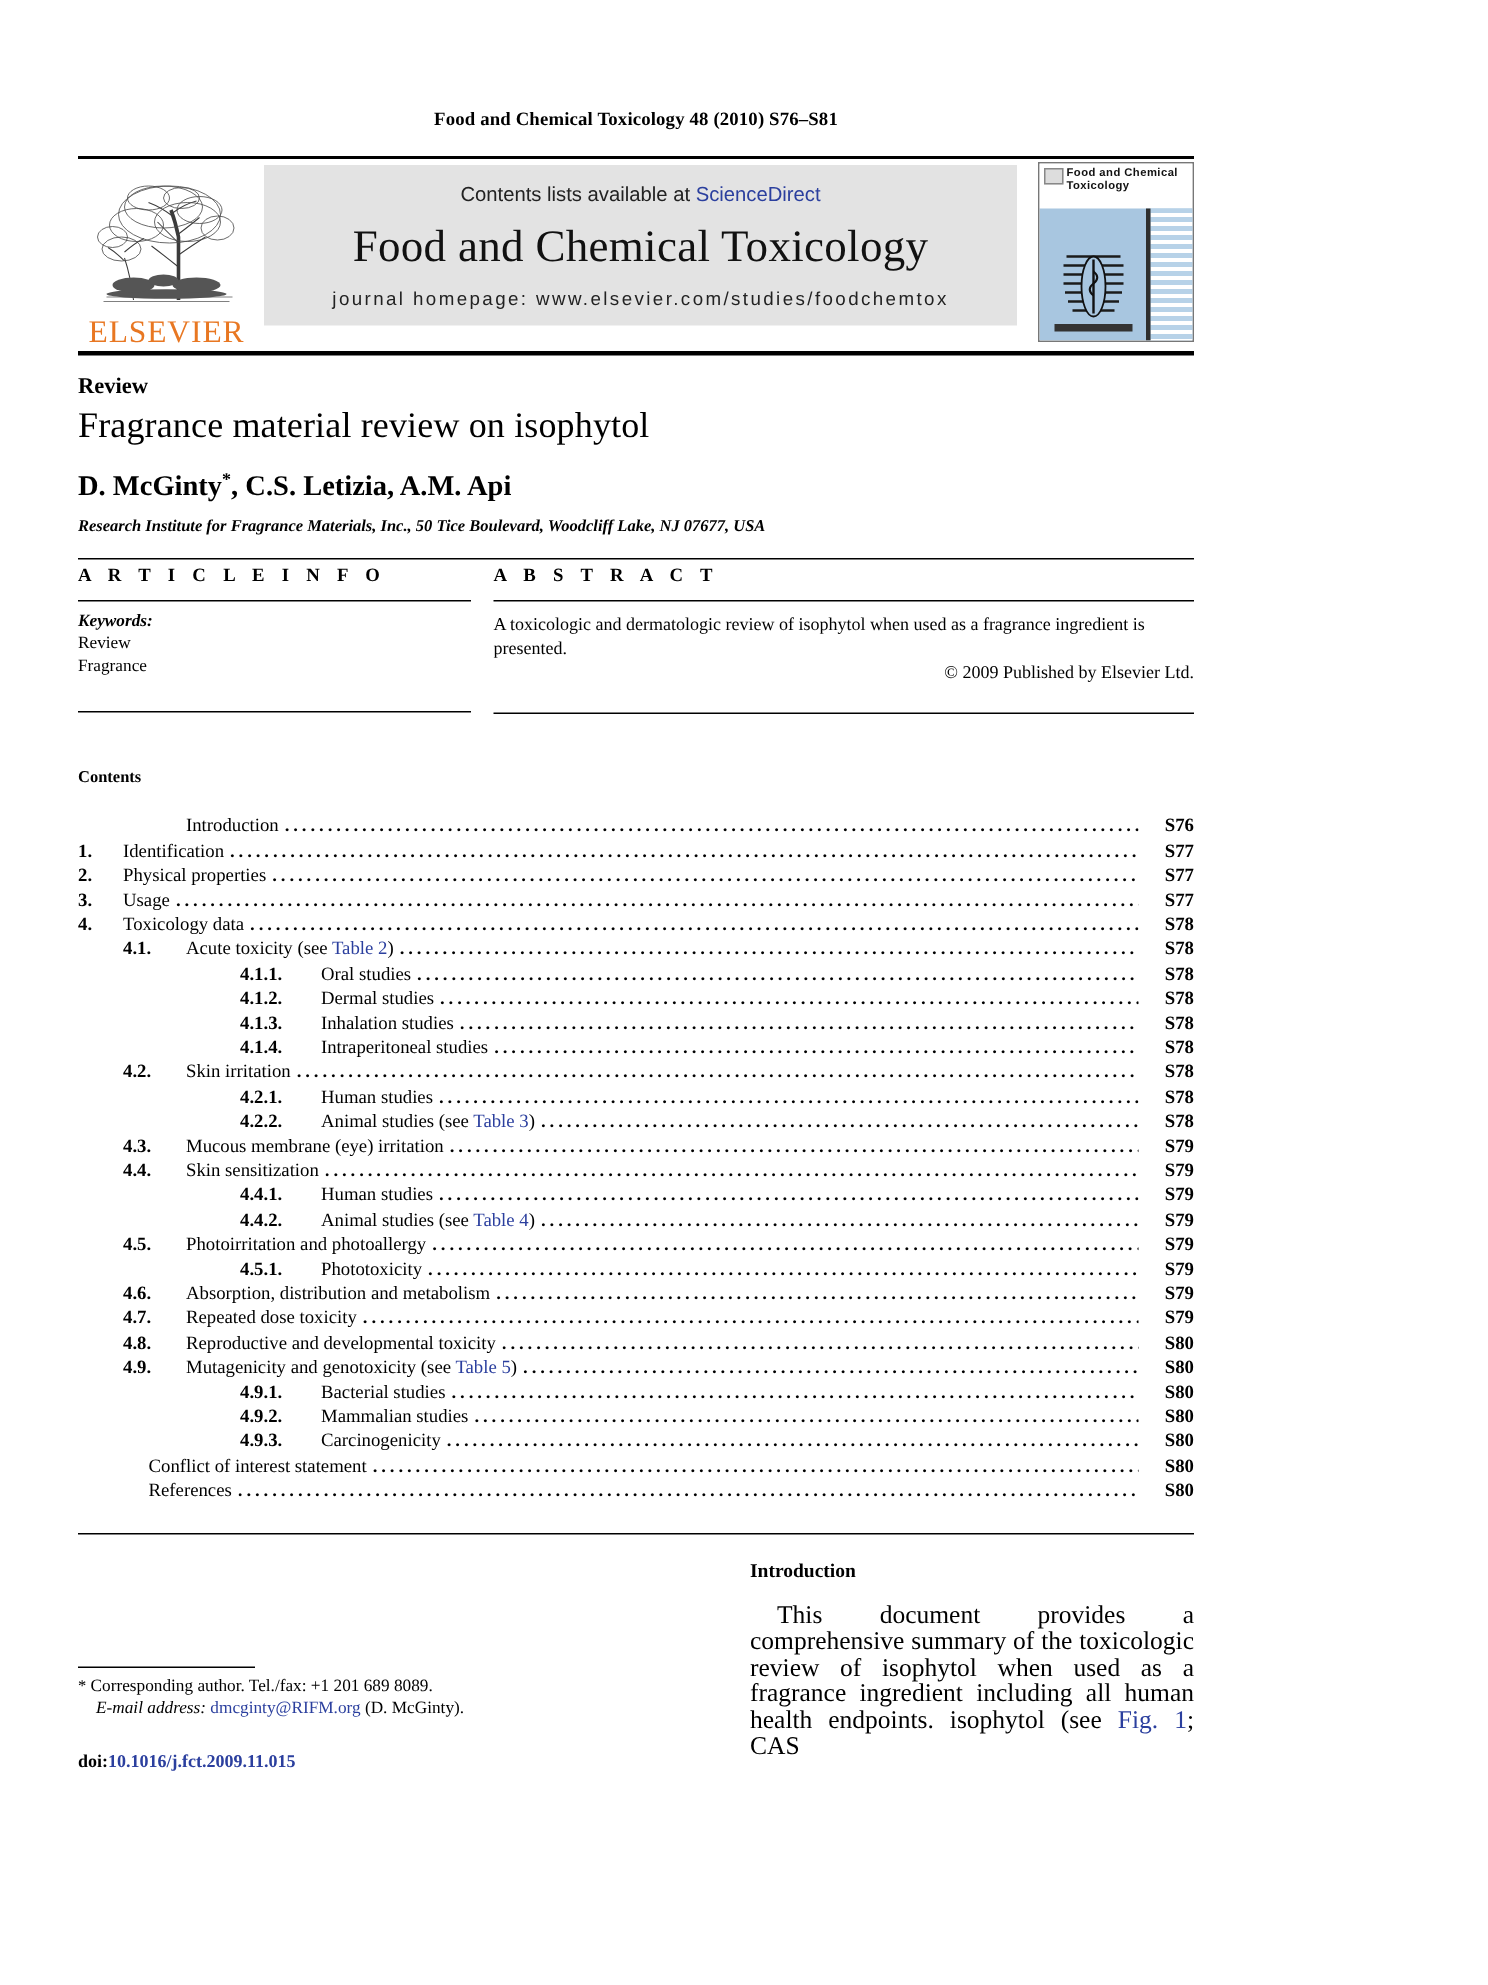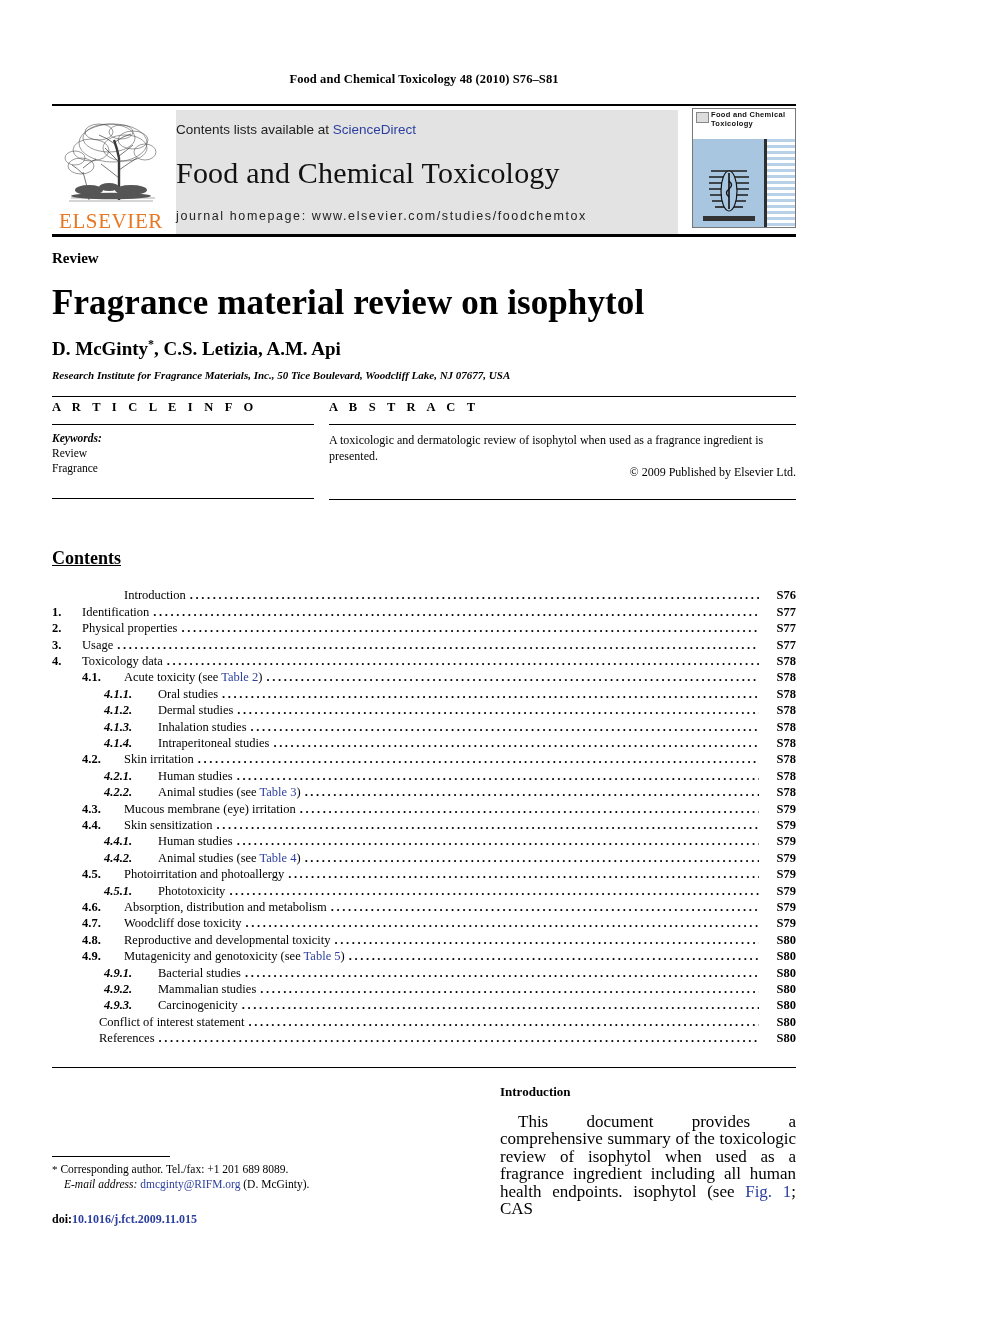--- a/index.html
+++ b/index.html
@@ -59,24 +59,25 @@
     font-family: "Liberation Serif", serif;
     font-size: 21px;
     letter-spacing: 0.6px;
     color: #E87722;
     line-height: 1;
     margin-top: 1px;
   }
   .banner-center {
     flex: 1 1 auto;
     background: #e3e3e3;
-    margin: 4px 6px 0 6px;
+    margin: 4px 6px 17px 6px;
     display: flex;
     flex-direction: column;
     justify-content: space-between;
+    align-items: center;
     padding: 12px 0 11px 0;
     box-sizing: border-box;
   }
   .banner-sd {
     font-family: "Liberation Sans", sans-serif;
     font-size: 13.5px;
     color: #222;
   }
   .banner-sd .link {
     color: #2b3f9e;
@@ -168,24 +169,24 @@
     margin-top: 0px;
   }
 
   
   .doctype {
     font-size: 15px;
     font-weight: bold;
     margin-top: 13px;
   }
   .article-title {
-    font-size: 35px;
-    margin-top: 16px;
+    font-size: 24px;
+    margin-top: 4px;
     letter-spacing: 0.1px;
-    font-weight: bold;
+    font-weight: normal;
   }
   .authors {
     font-size: 19px;
     font-weight: bold;
     margin-top: 14px;
   }
   .authors .star {
     font-size: 12px;
     vertical-align: super;
   }
@@ -242,24 +243,23 @@
     padding-top: 7px;
     min-height: 58px;
   }
   .abs-copy {
     text-align: right;
     font-weight: normal;
   }
 
   
   .contents-head {
-    font-size: 18px;
-    font-weight: bold;
-    margin-top: 48px;
-    text-decoration: underline;
+    font-size: 11px;
+    font-weight: bold;
+    margin-top: 36px;
   }
   .toc {
     margin-top: 18px;
     font-size: 12.5px;
   }
   .toc-row {
     display: flex;
     align-items: flex-end;
     line-height: 16.4px;
     white-space: nowrap;
@@ -283,21 +283,21 @@
     color: #000;
   }
   .toc-page {
     flex: 0 0 34px;
     text-align: right;
     font-weight: bold;
   }
   .lvl0 .toc-num { width: 30px; margin-left: 0; }
   .lvl0 .toc-label { margin-left: 0; }
   .lvl1 .toc-num { width: 42px; margin-left: 30px; }
-  .lvl2 .toc-num { width: 54px; margin-left: 52px; font-style: italic; }
+  .lvl2 .toc-num { width: 54px; margin-left: 108px; }
   .toc-row.lvl0.no-num .toc-label { margin-left: 42px; }
   .toc-row.lvl0.plain .toc-label { margin-left: 17px; }
   .link { color: #2b3f9e; }
 
   
   .bottom-rule {
     border-top: 1px solid #000;
     margin-top: 20px;
   }
   .bottom-area {
@@ -585,21 +585,21 @@
         <span class="toc-page">S79</span>
       </div>
       <div class="toc-row lvl1">
         <span class="toc-num">4.6.</span>
         <span class="toc-label">Absorption, distribution and metabolism</span>
         <span class="toc-dots">...............................................................................................................................................................</span>
         <span class="toc-page">S79</span>
       </div>
       <div class="toc-row lvl1">
         <span class="toc-num">4.7.</span>
-        <span class="toc-label">Woodcliff dose toxicity</span>
+        <span class="toc-label">Repeated dose toxicity</span>
         <span class="toc-dots">...............................................................................................................................................................</span>
         <span class="toc-page">S79</span>
       </div>
       <div class="toc-row lvl1">
         <span class="toc-num">4.8.</span>
         <span class="toc-label">Reproductive and developmental toxicity</span>
         <span class="toc-dots">...............................................................................................................................................................</span>
         <span class="toc-page">S80</span>
       </div>
       <div class="toc-row lvl1">

